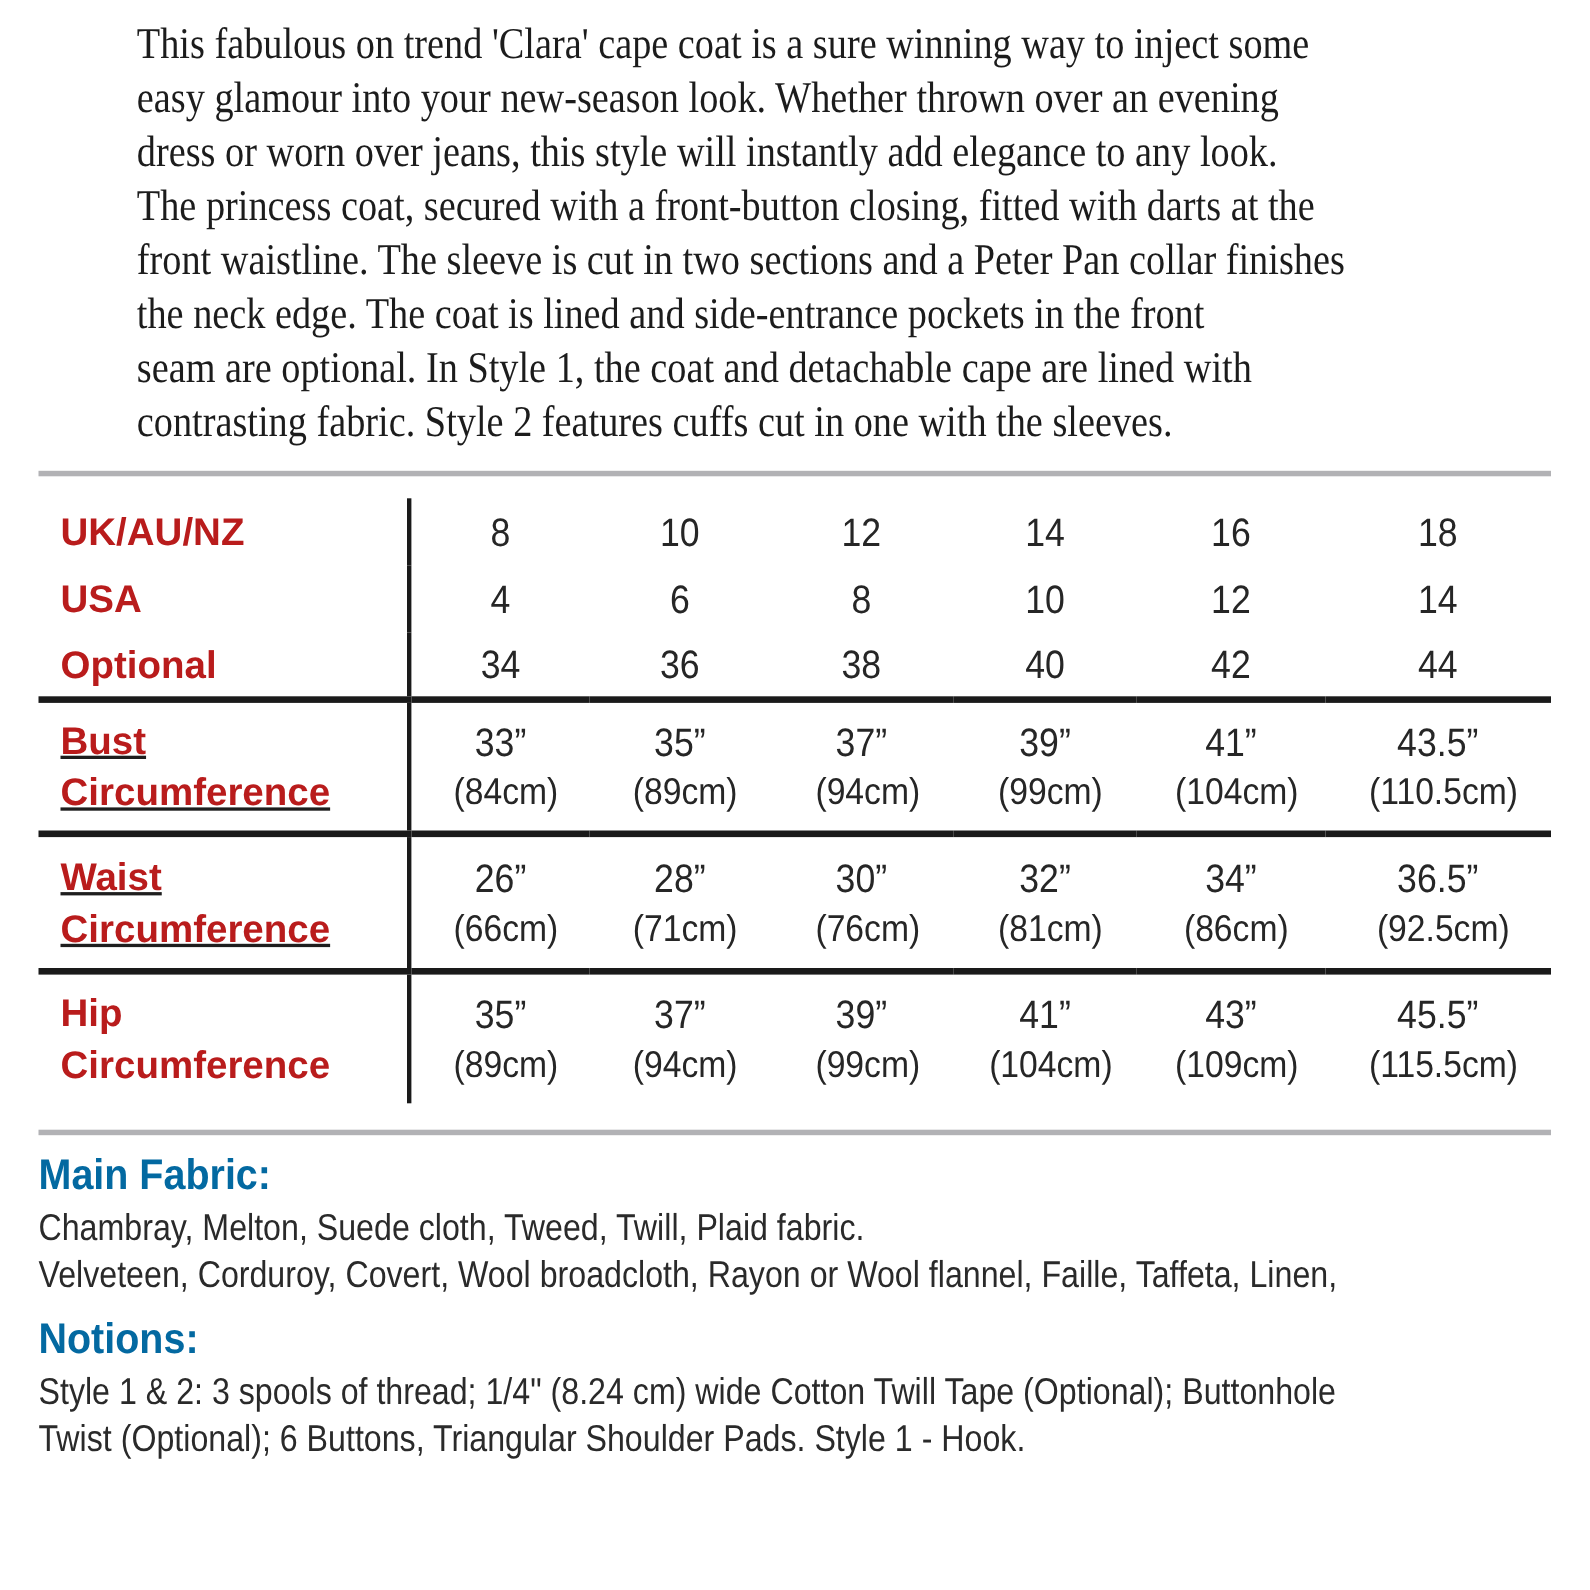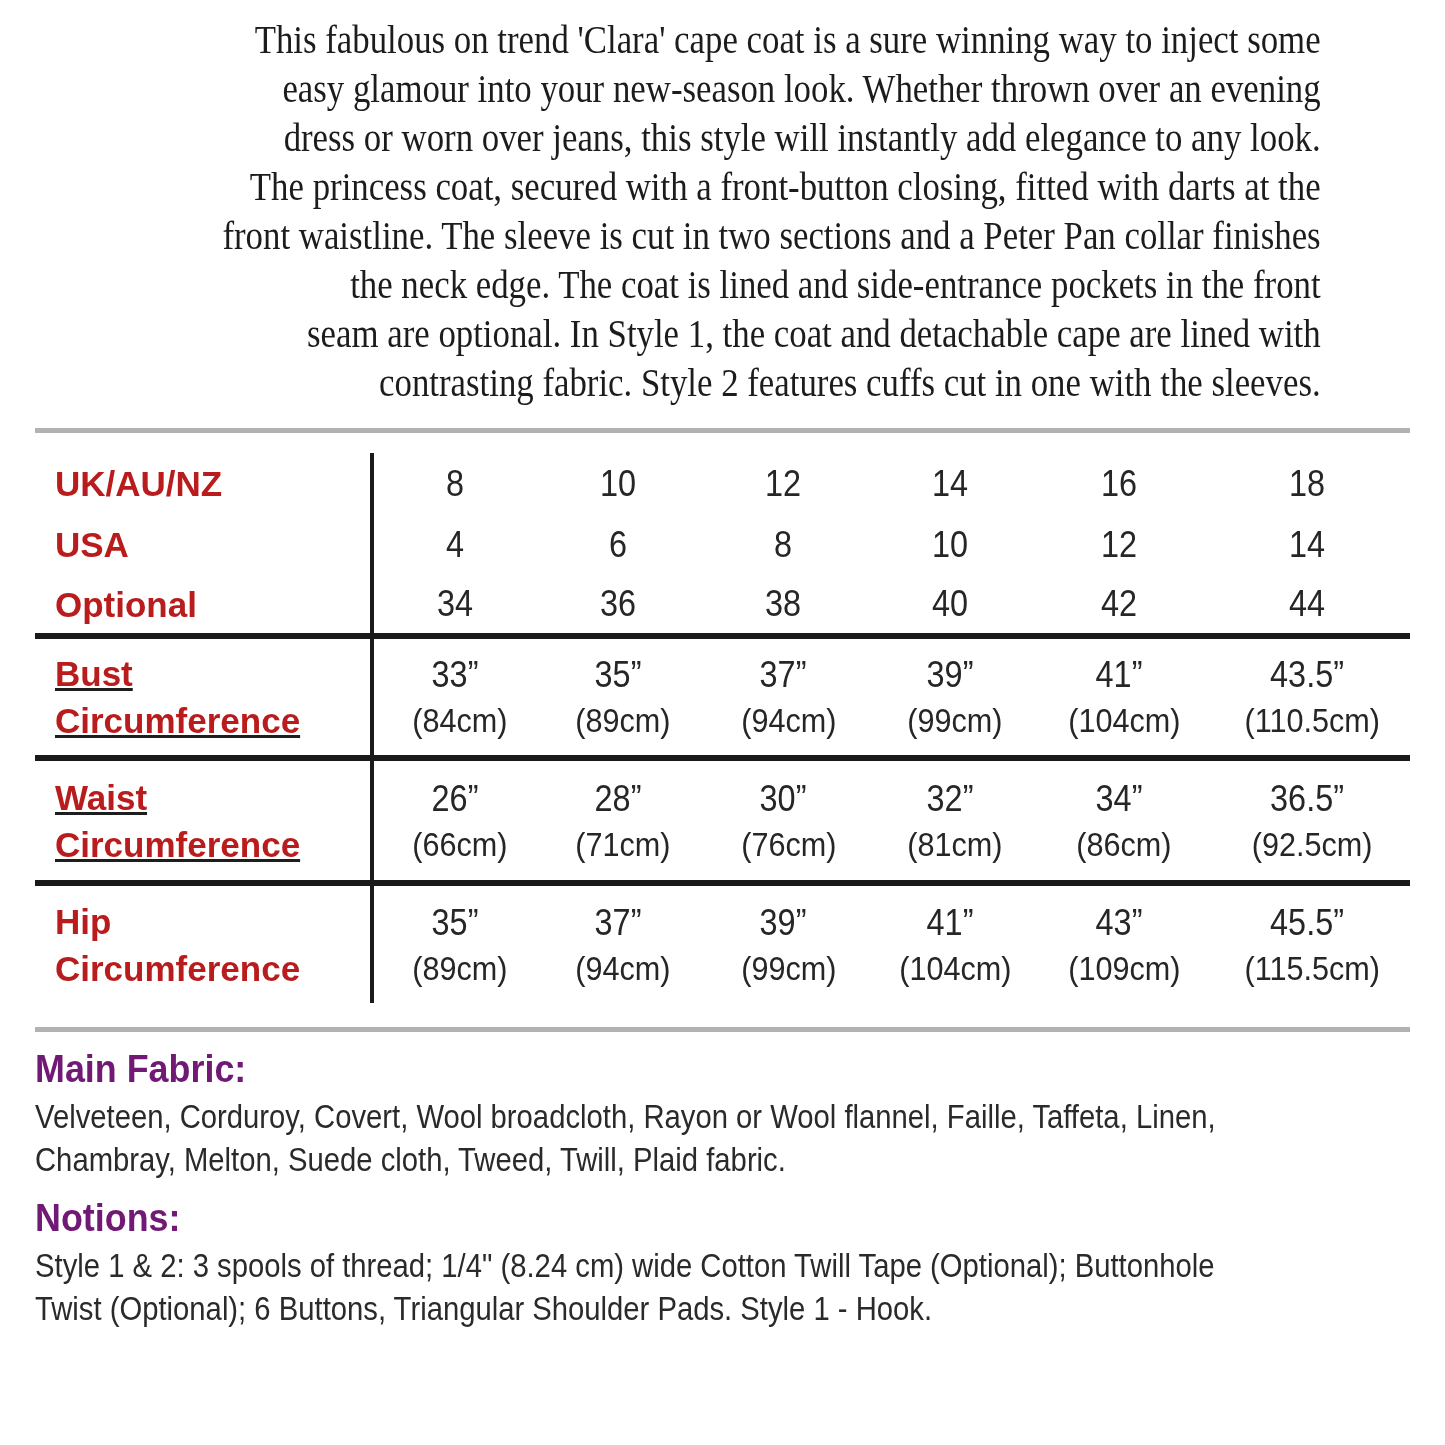--- a/index.html
+++ b/index.html
@@ -11,21 +11,21 @@
     color: #1e1e1e;
     overflow: hidden;
   }
   .page { padding: 15px 35px 0 35px; }
 
   
   .description {
     font-family: "Liberation Serif", "DejaVu Serif", serif;
     font-size: 40px;
     line-height: 49px;
-    text-align: right;
+    text-align: left;
     color: #1c1c1c;
   }
   .desc-line {
     white-space: nowrap;
     transform: scaleX(0.87);
     transform-origin: 50% 50%;
   }
 
   
   .divider { height: 5px; background: #b2b2b5; }
@@ -64,21 +64,21 @@
     transform-origin: 50% 50%;
     white-space: nowrap;
   }
 
   
   .section-heading {
     font-size: 39px;
     font-weight: bold;
     line-height: 46px;
     margin: 14px 0 3px 0;
-    color: #701a75;
+    color: #0369a1;
   }
   .cond-h {
     display: inline-block;
     transform: scaleX(0.92);
     transform-origin: 0 50%;
     white-space: nowrap;
   }
   .section-line {
     font-size: 34px;
     line-height: 43px;
@@ -240,22 +240,22 @@
           <div class="cm"><span class="cond">(115.5cm)</span></div>
         </td>
       </tr>
     </tbody>
   </table>
 
   <div class="divider divider-bottom"></div>
 
   <div>
     <div class="section-heading"><span class="cond-h">Main Fabric:</span></div>
+    <div class="section-line"><span class="cond-l">Chambray, Melton, Suede cloth, Tweed, Twill, Plaid fabric.</span></div>
     <div class="section-line"><span class="cond-l">Velveteen, Corduroy, Covert, Wool broadcloth, Rayon or Wool flannel, Faille, Taffeta, Linen,</span></div>
-    <div class="section-line"><span class="cond-l">Chambray, Melton, Suede cloth, Tweed, Twill, Plaid fabric.</span></div>
   </div>
 
   <div>
     <div class="section-heading"><span class="cond-h">Notions:</span></div>
     <div class="section-line"><span class="cond-l">Style 1 &amp; 2: 3 spools of thread; 1/4" (8.24 cm) wide Cotton Twill Tape (Optional); Buttonhole</span></div>
     <div class="section-line"><span class="cond-l">Twist (Optional); 6 Buttons, Triangular Shoulder Pads. Style 1 - Hook.</span></div>
   </div>
 
 
 </div>

